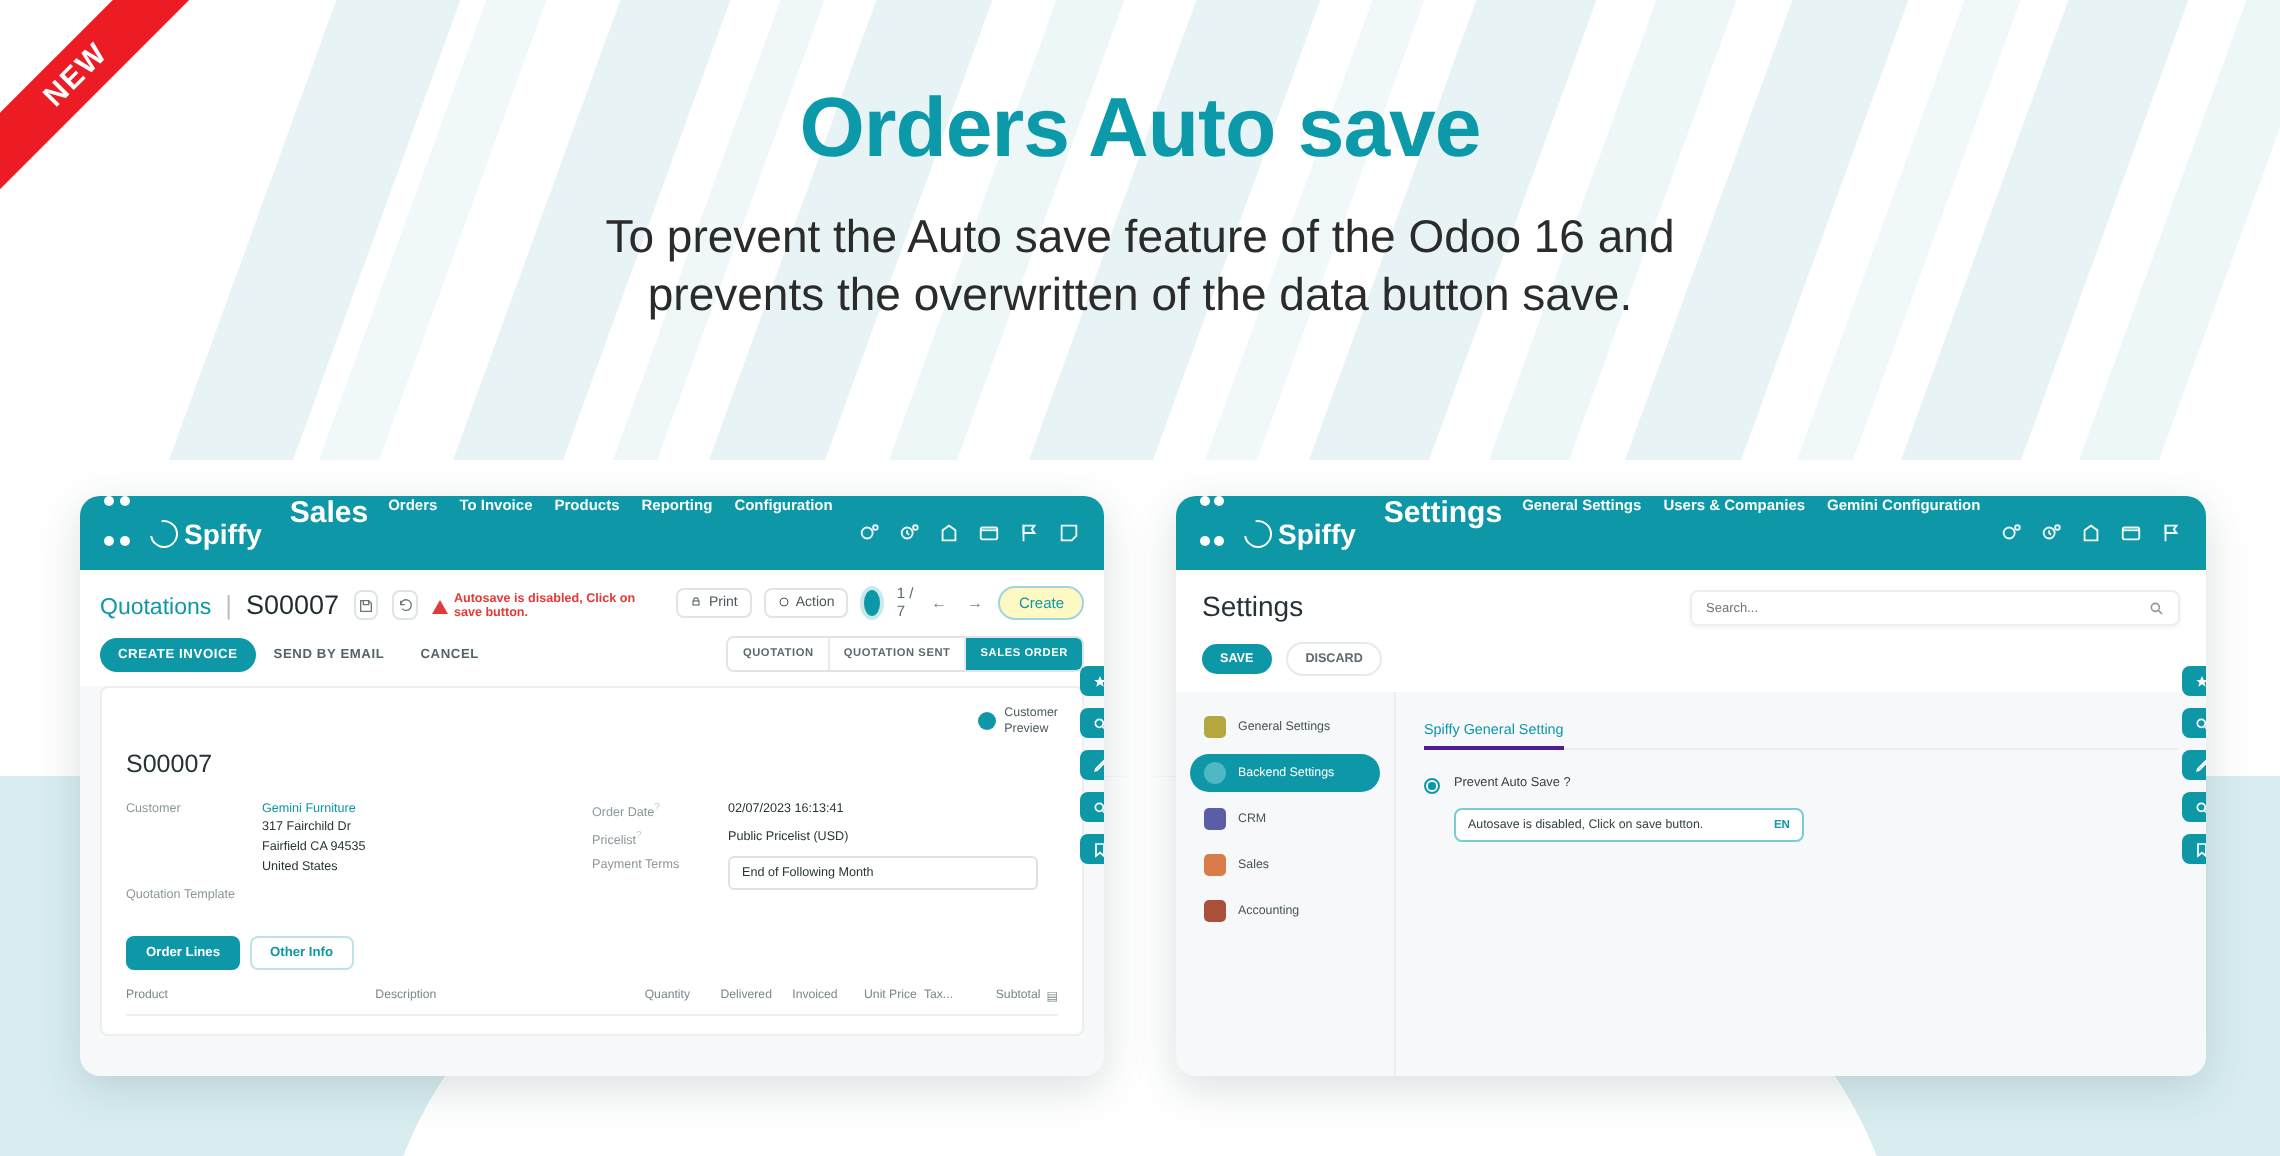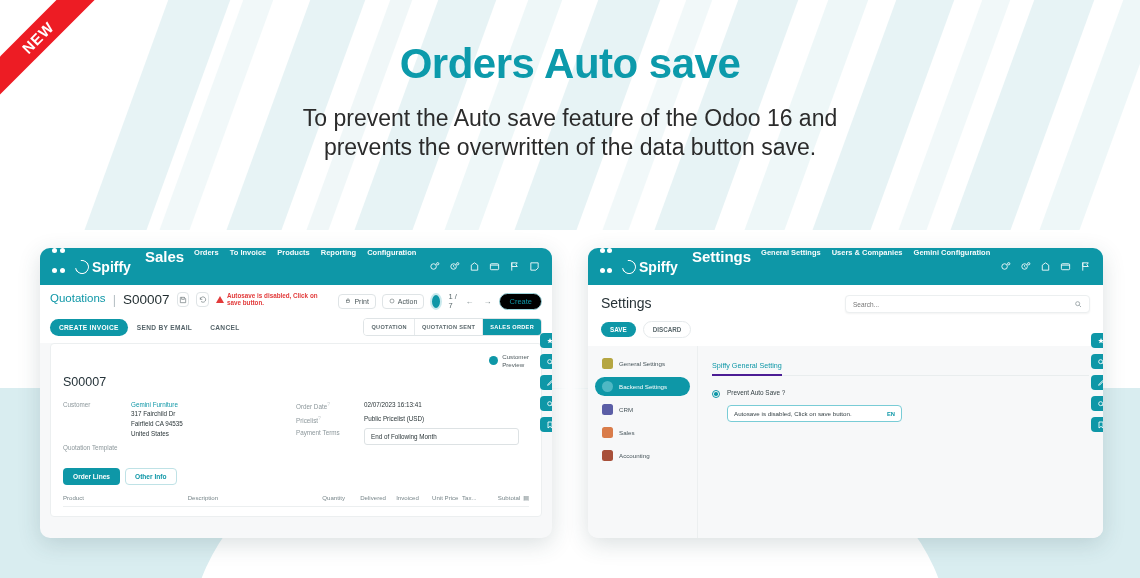--- a/index.html
+++ b/index.html
@@ -65,21 +65,21 @@
   }
   .appname { font-size: 15px; font-weight: bold; margin-left: 4px; }
   .menu { display: flex; gap: 11px; }
   .menu span { font-size: 7.5px; font-weight: bold; white-space: nowrap; opacity: .97; }
   .sysicons { margin-left: auto; display: flex; align-items: center; gap: 9px; }
   .sysicons .ic { width: 11px; height: 11px; opacity: .95; display: block; }
 
   
   #win-sales { left: 40px; top: 248px; width: 512px; height: 290px; }
   .cp { background: #fff; padding: 7px 10px 0 10px; }
-  .bc-row { display: flex; align-items: flex-start; gap: 7px; }
+  .bc-row { display: flex; align-items: flex-end; gap: 7px; }
   .bc-link { color: #0e97a7; font-size: 11.5px; }
   .bc-sep { color: #b9c2c6; font-size: 13px; }
   .bc-cur { color: #1f2b2e; font-size: 13.5px; font-weight: 500; }
   .mini-btn {
     width: 15px; height: 15px; border: 1px solid #dfe4e6; border-radius: 4px;
     background: #fff; display: flex; align-items: center; justify-content: center;
     color: #6b7678; font-size: 8px;
   }
   .warn { display: flex; align-items: center; gap: 3px; color: #e23a3a; font-size: 6.3px; font-weight: bold; }
   .warn .tri { width: 0; height: 0; border-left: 4px solid transparent; border-right: 4px solid transparent; border-bottom: 7px solid #e23a3a; }
@@ -88,21 +88,21 @@
     border: 1px solid #dfe4e6; border-radius: 4px; background: #fff;
     font-size: 7px; color: #4c585b; padding: 3px 6px; display: flex; align-items: center; gap: 3px;
   }
   .teal-circle {
     width: 17px; height: 17px; border-radius: 50%; background: #0e97a7;
     border: 2px solid #c9e9ed; display: inline-block;
   }
   .pager { font-size: 7.5px; color: #59686b; }
   .arrow-btn { font-size: 8px; color: #7b888b; padding: 0 2px; }
   .create-btn {
-    border: 1px solid #9fd6dd; border-radius: 11px; background: #000000;
+    border: 1px solid #9fd6dd; border-radius: 11px; background: #fef9c3;
     color: #0e97a7; font-size: 7.5px; padding: 3px 9px;
   }
 
   .btn-row { display: flex; align-items: center; padding: 8px 0 7px 0; }
   .btn-primary {
     background: #0e97a7; color: #fff; font-size: 6.6px; font-weight: bold;
     padding: 5px 9px; border-radius: 12px; letter-spacing: .3px;
   }
   .btn-link { color: #56646a; font-size: 6.6px; font-weight: bold; padding: 5px 9px; letter-spacing: .3px; }
   .statusbar { margin-left: auto; display: flex; border: 1px solid #dfe4e6; border-radius: 4px; overflow: hidden; }

